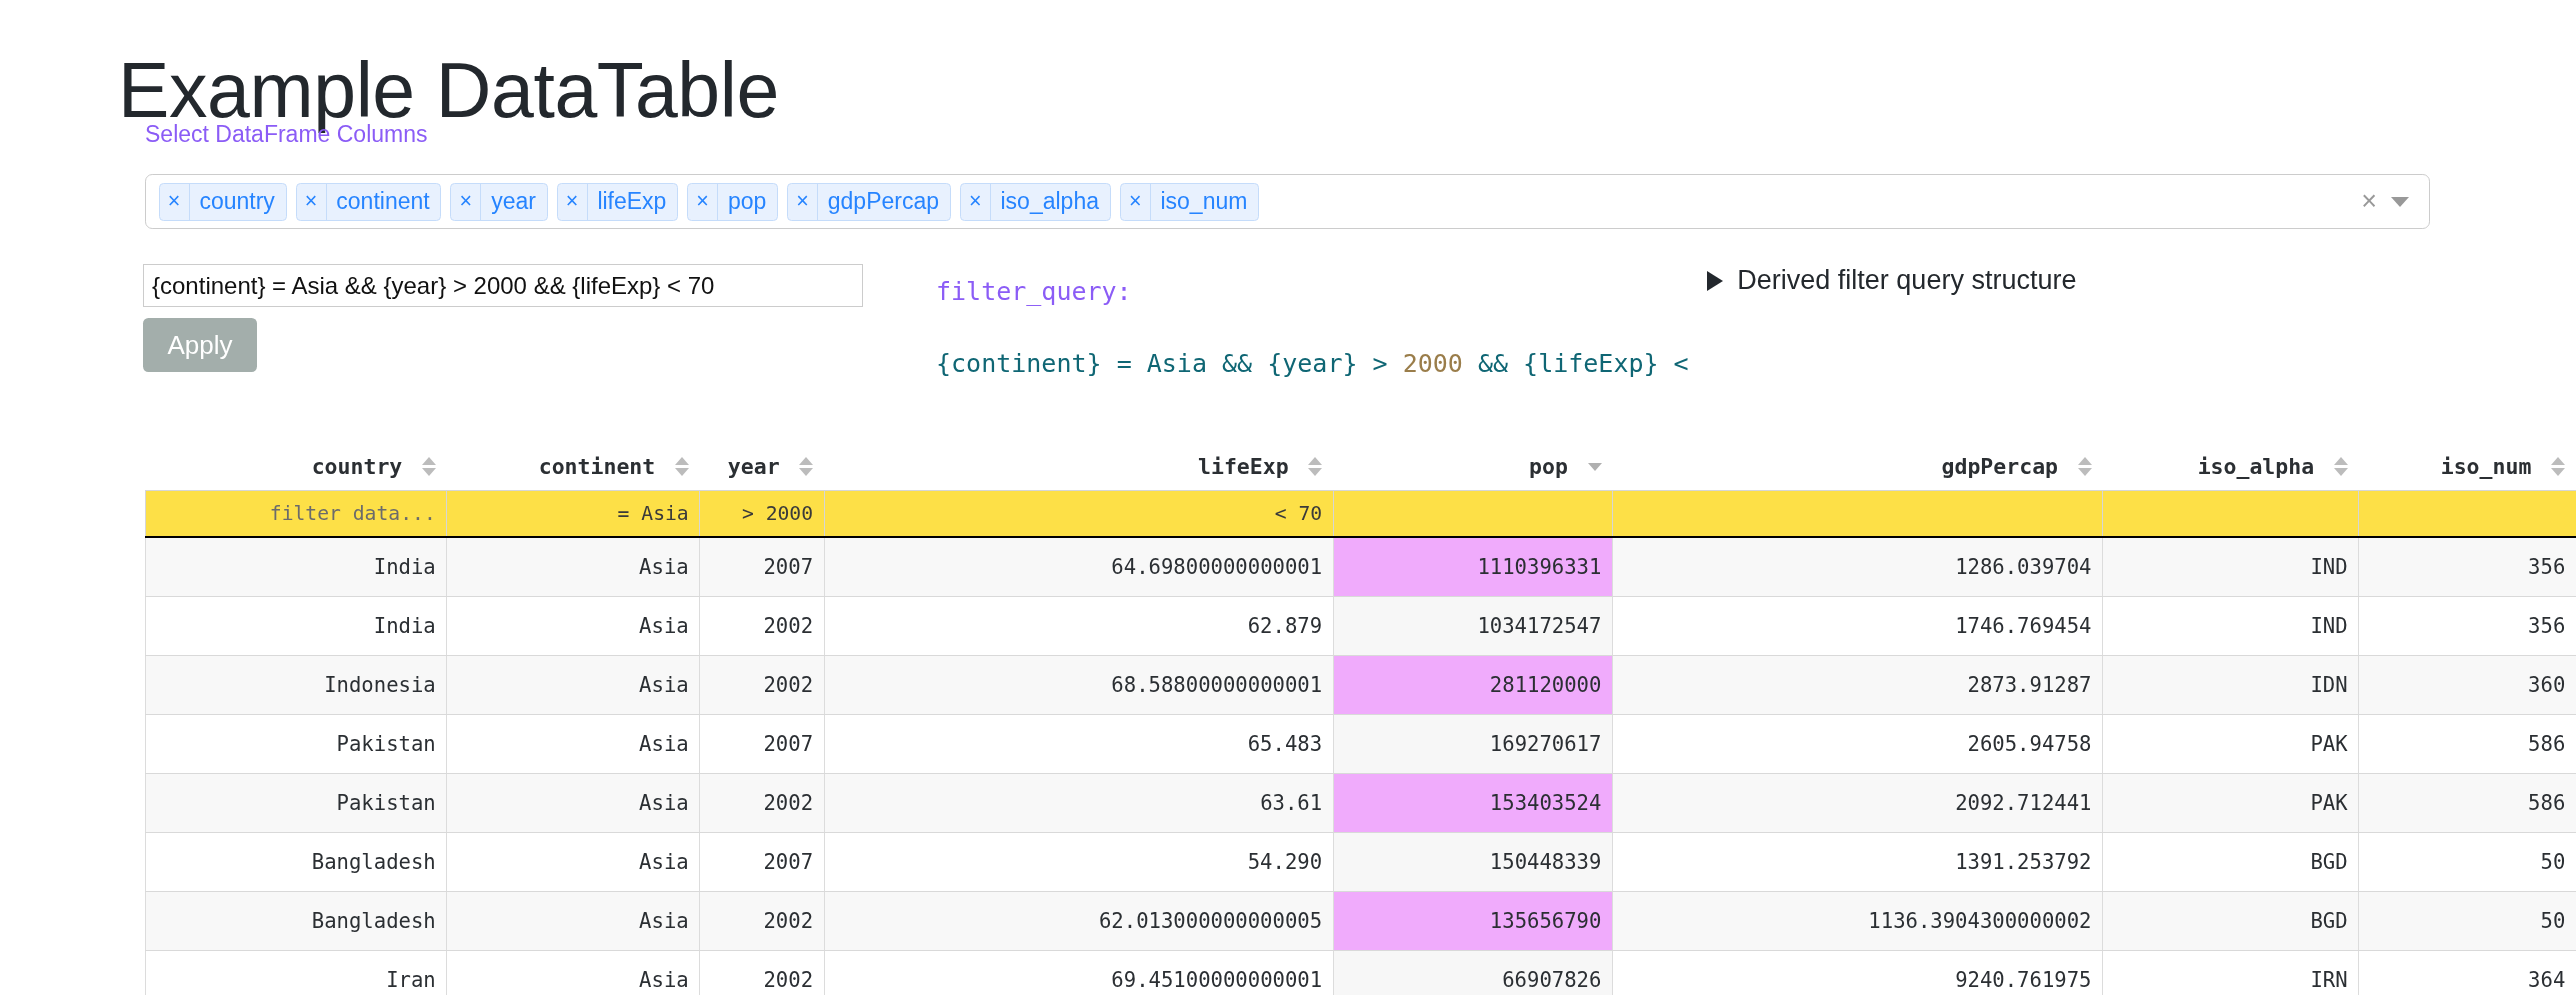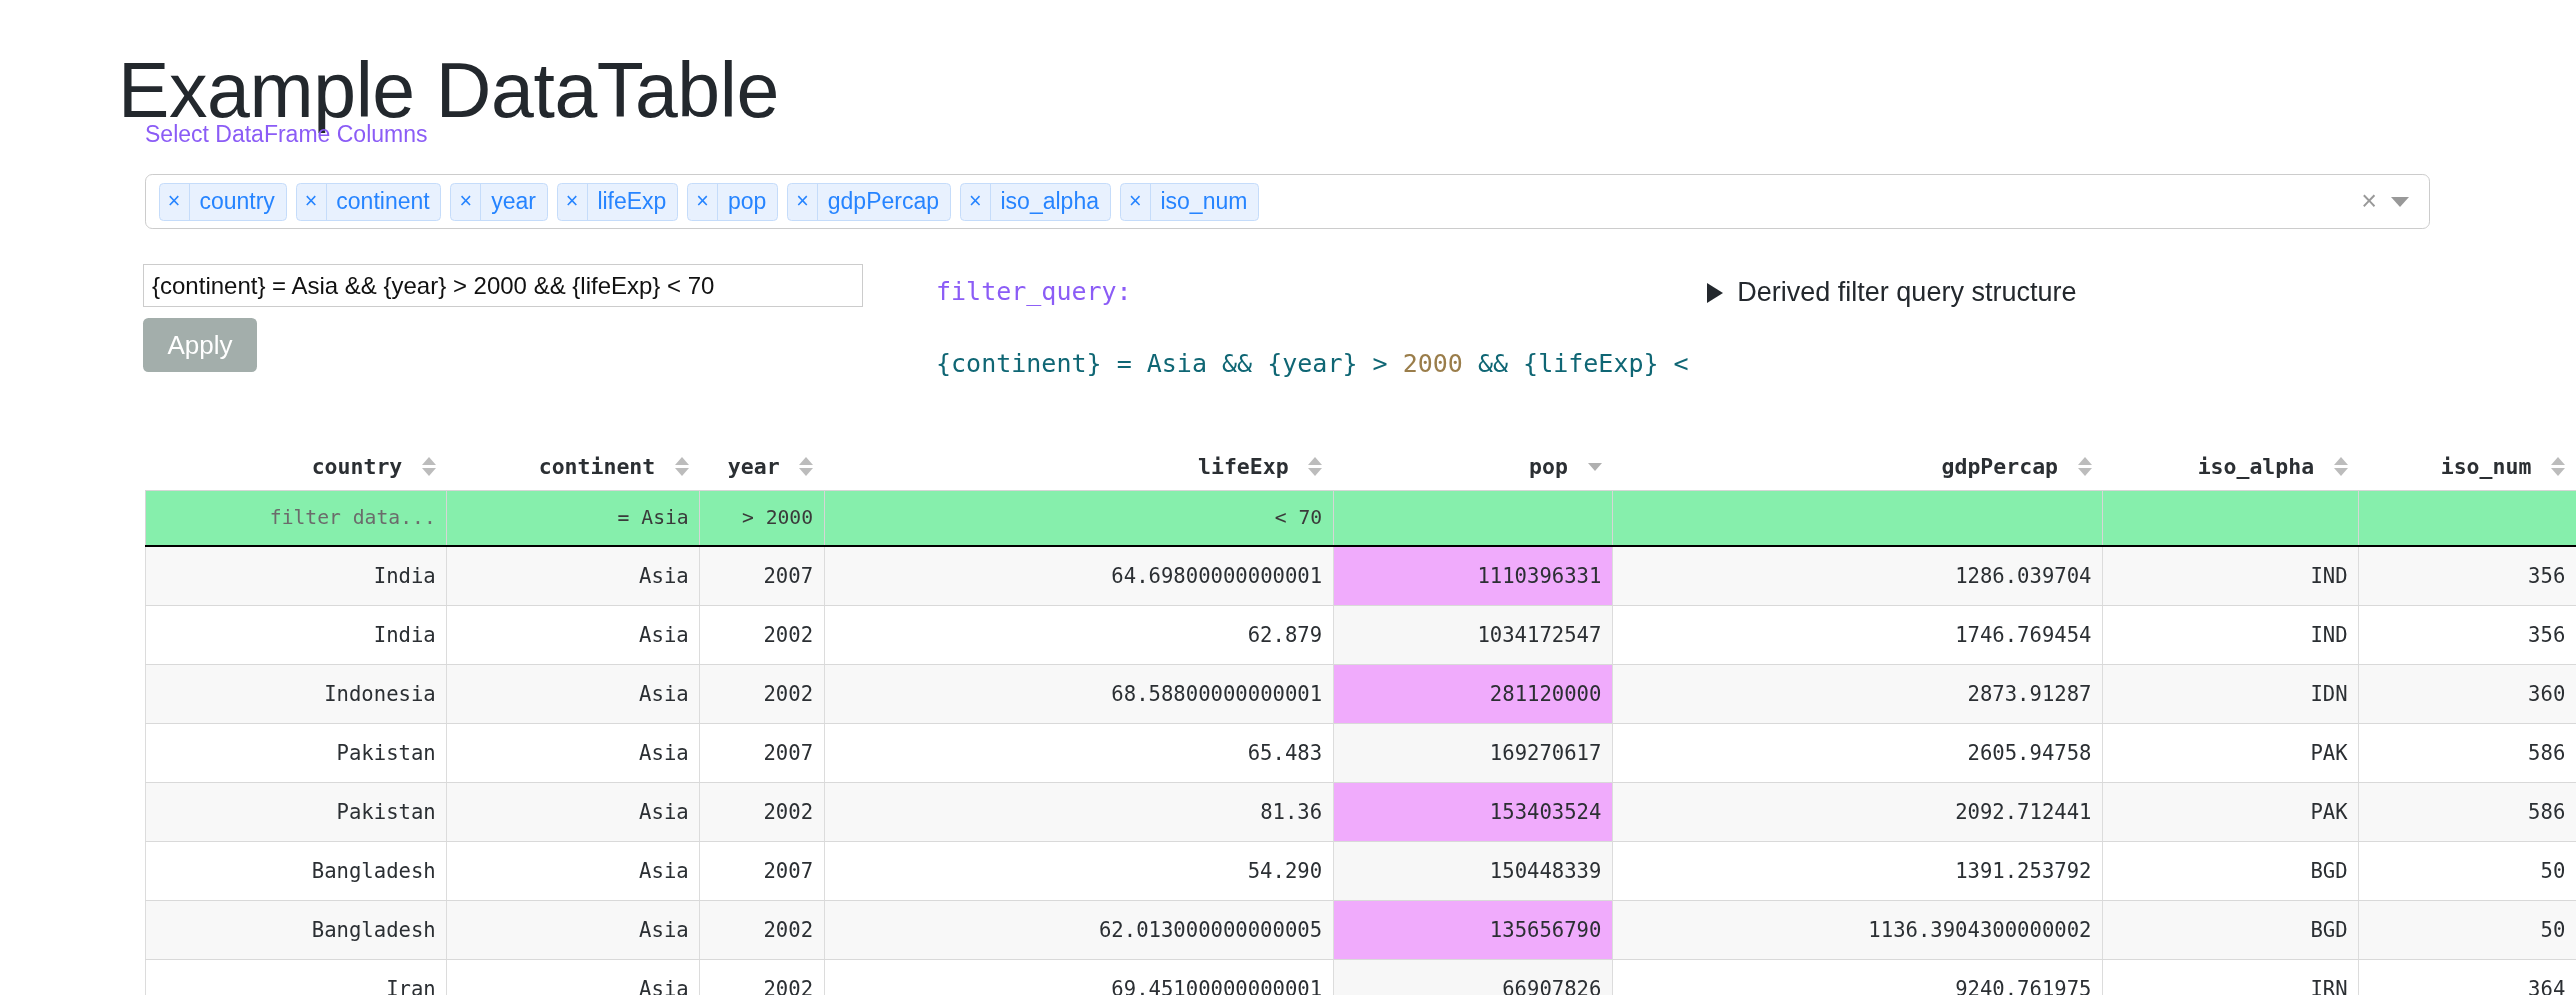--- a/index.html
+++ b/index.html
@@ -166,21 +166,20 @@
   
   #derived {
     position: absolute;
     left: 1707px;
     top: 265px;
     display: flex;
     align-items: center;
     gap: 14.3px;
     cursor: pointer;
     white-space: nowrap;
-    margin-top: 12px;
   }
   #derived .tri {
     width: 0; height: 0;
     border-top: 10.7px solid transparent;
     border-bottom: 10.7px solid transparent;
     border-left: 16px solid #23282d;
   }
   #derived .dtxt {
     font-size: 27px;
     color: #23282d;
@@ -247,22 +246,22 @@
   .sorter .dn {
     width: 0; height: 0;
     border-left: 7.2px solid transparent;
     border-right: 7.2px solid transparent;
     border-top: 8px solid #bcbcbc;
   }
   .sorter.active-desc .dn { border-top-color: #b0b0b0; }
 
   
   tr.filter-row td {
-    height: 56px;
-    background: #86efac;
+    height: 47px;
+    background: #fde047;
     border-top: 1.8px solid #d6d6d6;
     border-left: 0.9px solid #d6d6d6;
     border-bottom: 2.7px solid #000;
     vertical-align: middle;
     color: #3a3a3a;
     font-size: 19.7px;
   }
   tr.filter-row td:first-child { border-left: 0.9px solid #d6d6d6; }
   tr.filter-row td.placeholder { color: #6b6b6b; }
 
@@ -472,21 +471,21 @@
           <td>65.483</td>
           <td class="sorted-col">169270617</td>
           <td>2605.94758</td>
           <td>PAK</td>
           <td>586</td>
         </tr>
         <tr class="data-row odd">
           <td>Pakistan</td>
           <td>Asia</td>
           <td>2002</td>
-          <td>81.36</td>
+          <td>63.61</td>
           <td class="sorted-col">153403524</td>
           <td>2092.712441</td>
           <td>PAK</td>
           <td>586</td>
         </tr>
         <tr class="data-row even">
           <td>Bangladesh</td>
           <td>Asia</td>
           <td>2007</td>
           <td>54.290</td>

